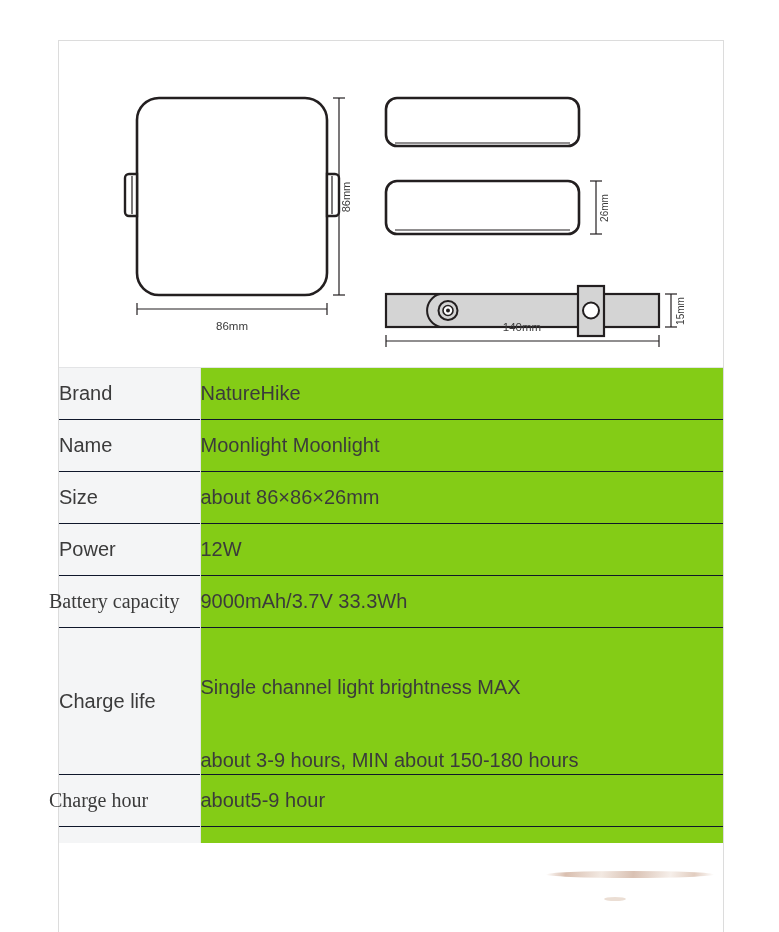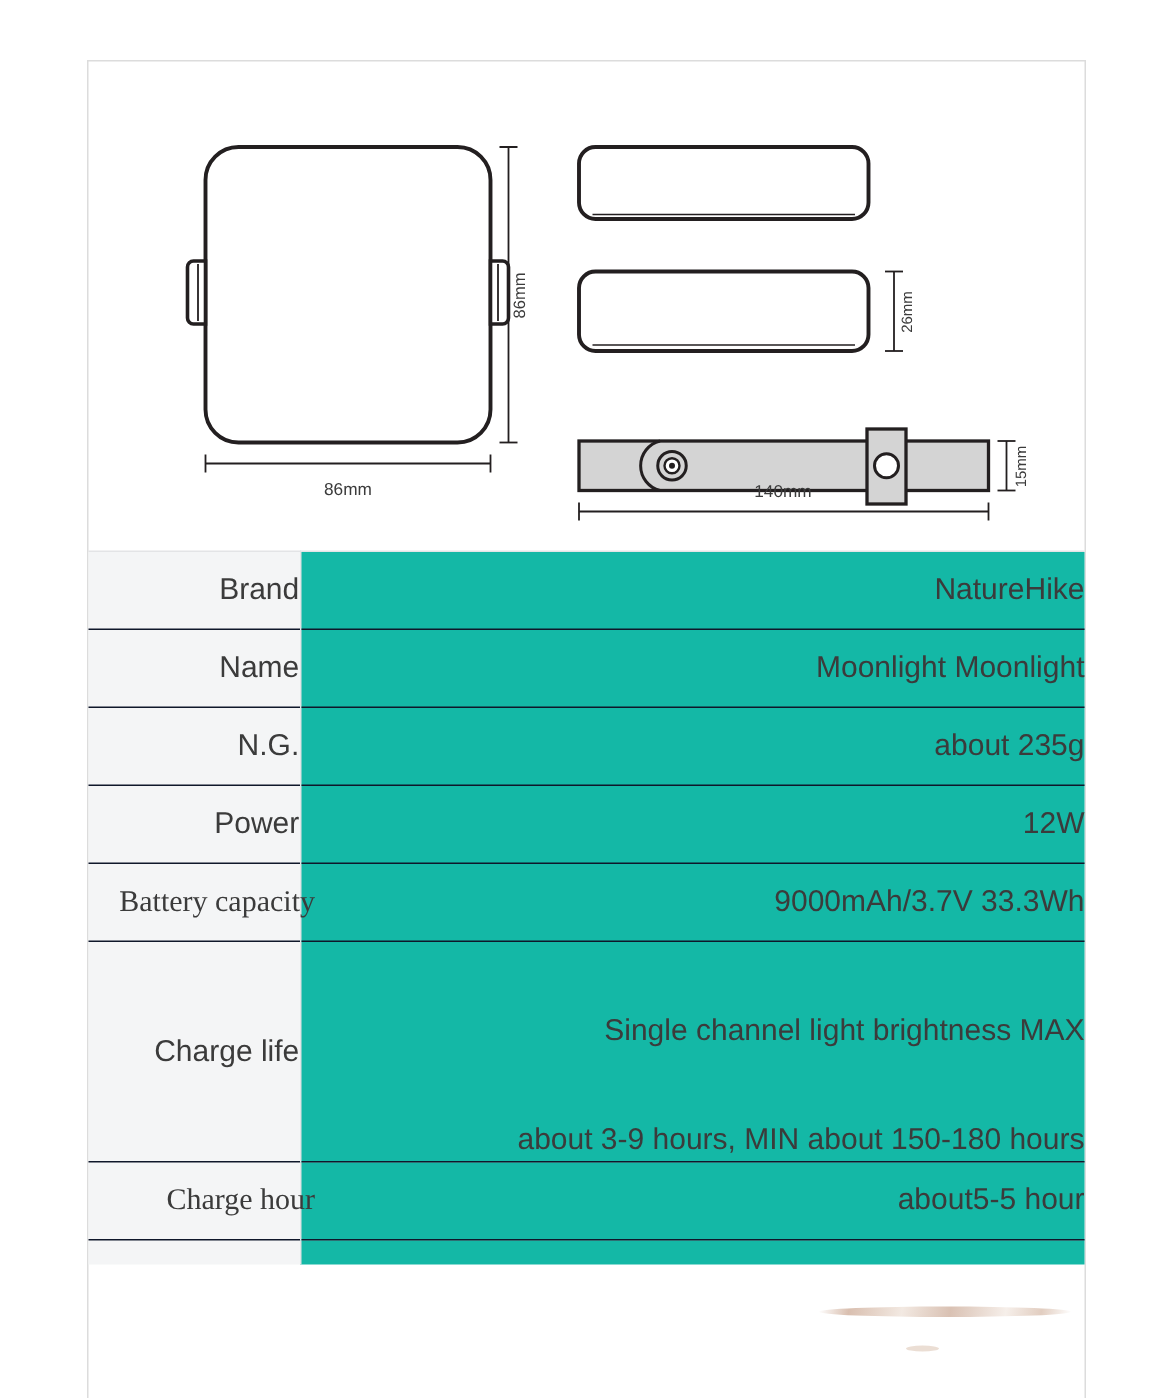--- a/index.html
+++ b/index.html
@@ -59,28 +59,27 @@
     line-height: 1.35;
     color: #3b3b3b;
     white-space: nowrap;
     overflow: visible;
   }
   #spec-table tr:first-child td { border-top: 1px solid #e3e4e6; }
 
   td.label-cell {
     background: #f4f5f6;
     border-right: 1px solid #e3e4e6;
-    text-align: right;
+    text-align: left;
     height: 51px;
   }
   td.value-cell {
-    background: #14b8a6;
+    background: #84cc16;
     padding-left: 24px;
     height: 51px;
-    text-align: right;
   }
   td.label-cell .lab,
   td.value-cell .val {
     display: block;
   }
   
   td.label-cell.overflow .lab {
     position: relative;
     width: 141px;
     margin-left: -10px;
@@ -221,29 +220,29 @@
 
       <tr>
         <td class="label-cell">
           <span class="lab">Name</span>
         </td>
         <td class="value-cell">
           <span class="val">Moonlight Moonlight</span>
         </td>
       </tr>
 
-
-      <tr>
-        <td class="label-cell">
-          <span class="lab">N.G.</span>
-        </td>
-        <td class="value-cell">
-          <span class="val">about 235g</span>
-        </td>
-      </tr>
+      <tr>
+        <td class="label-cell">
+          <span class="lab">Size</span>
+        </td>
+        <td class="value-cell">
+          <span class="val">about 86×86×26mm</span>
+        </td>
+      </tr>
+
 
       <tr>
         <td class="label-cell">
           <span class="lab">Power</span>
         </td>
         <td class="value-cell">
           <span class="val">12W</span>
         </td>
       </tr>
 
@@ -266,21 +265,21 @@
           <span class="val-line">Single channel light brightness MAX</span>
           <span class="val-line">about 3-9 hours, MIN about 150-180 hours</span>
         </td>
       </tr>
 
       <tr>
         <td class="label-cell overflow">
           <span class="lab">Charge hour</span>
         </td>
         <td class="value-cell">
-          <span class="val">about5-5 hour</span>
+          <span class="val">about5-9 hour</span>
         </td>
       </tr>
 
       <tr class="clipped">
         <td class="label-cell"></td>
         <td class="value-cell"></td>
       </tr>
     </tbody>
   </table>
 </div>

